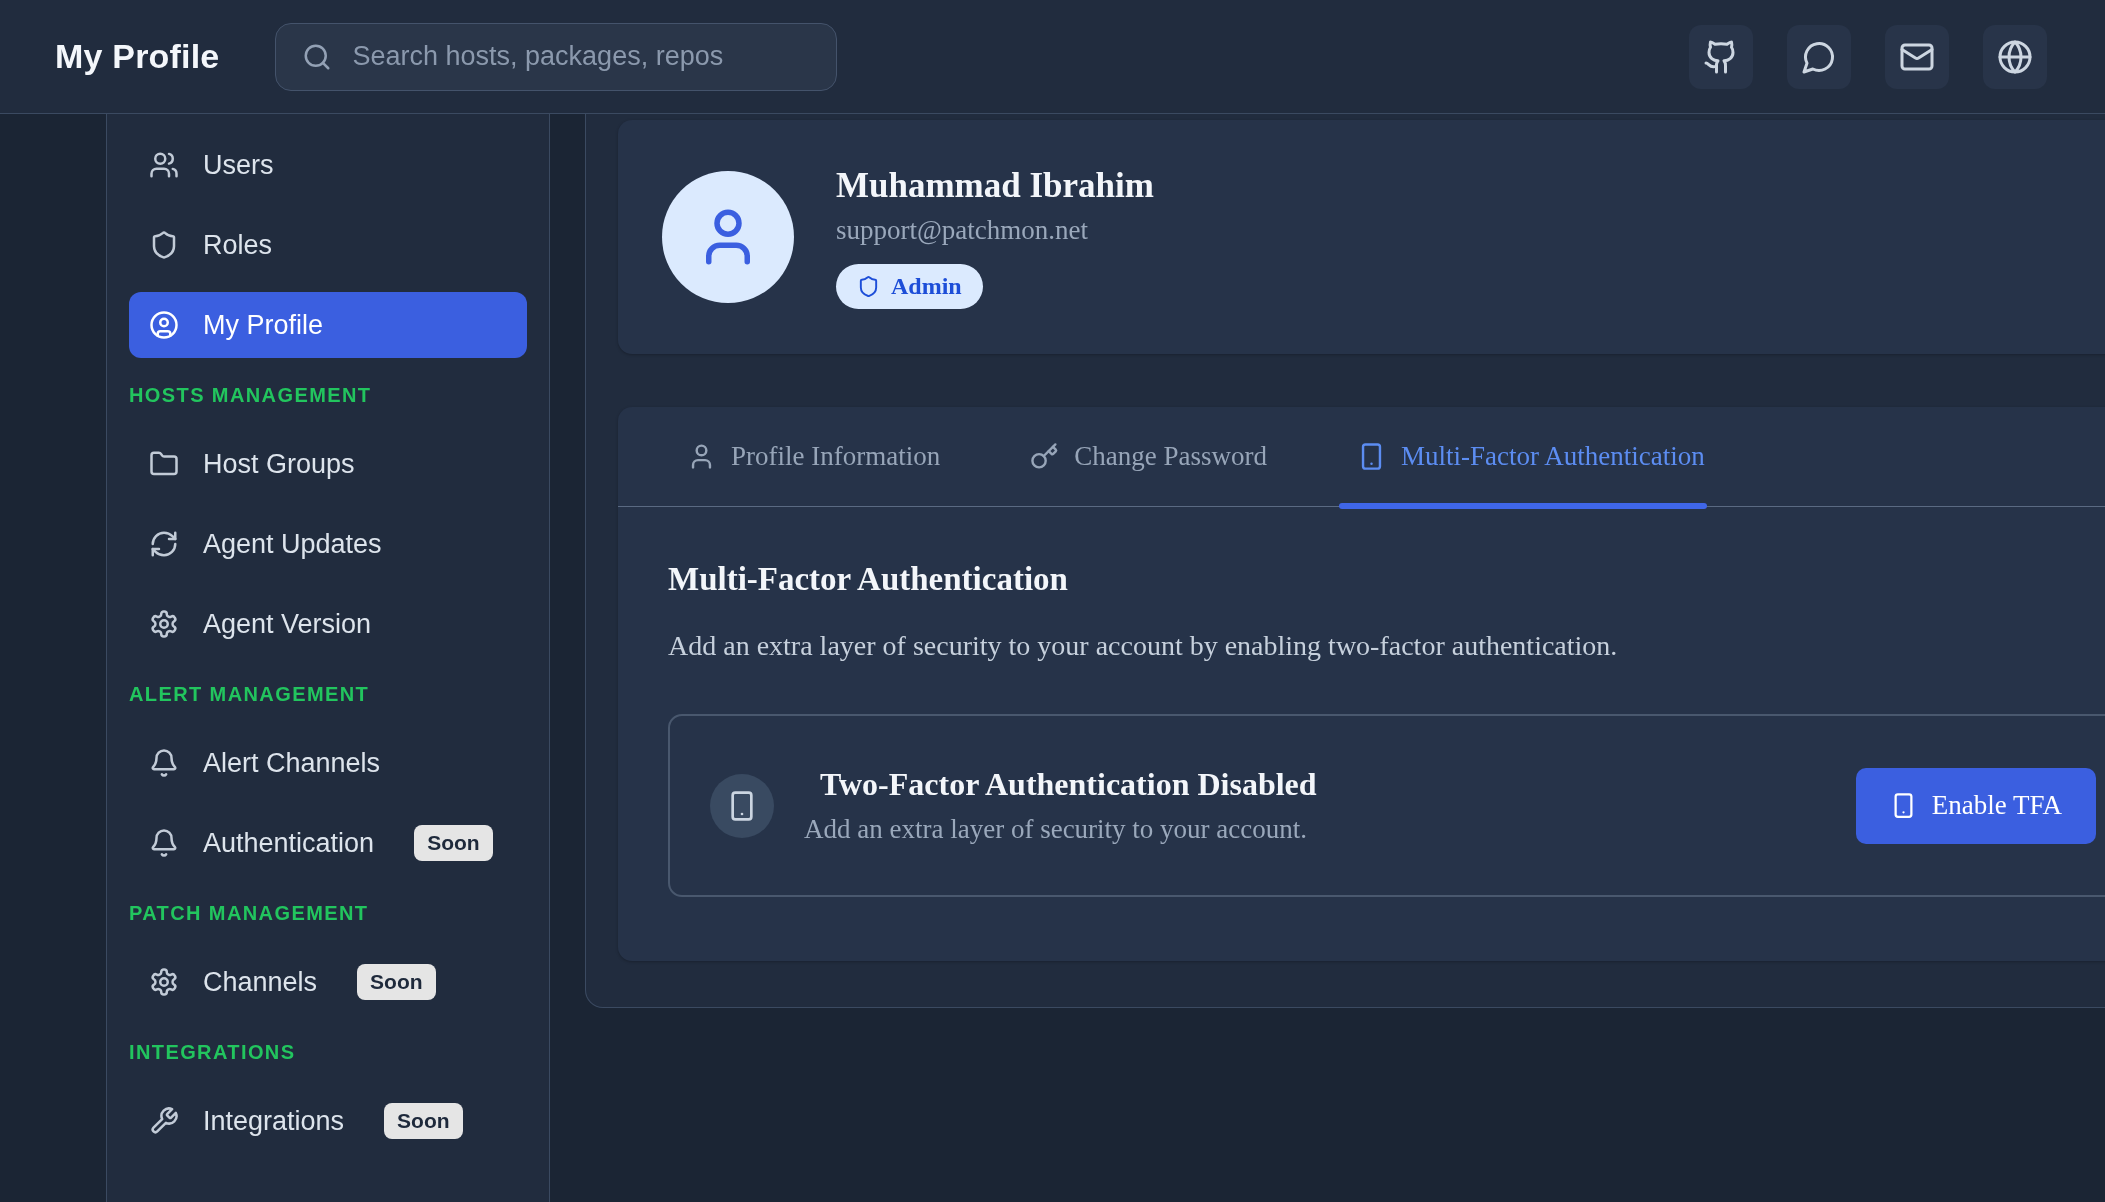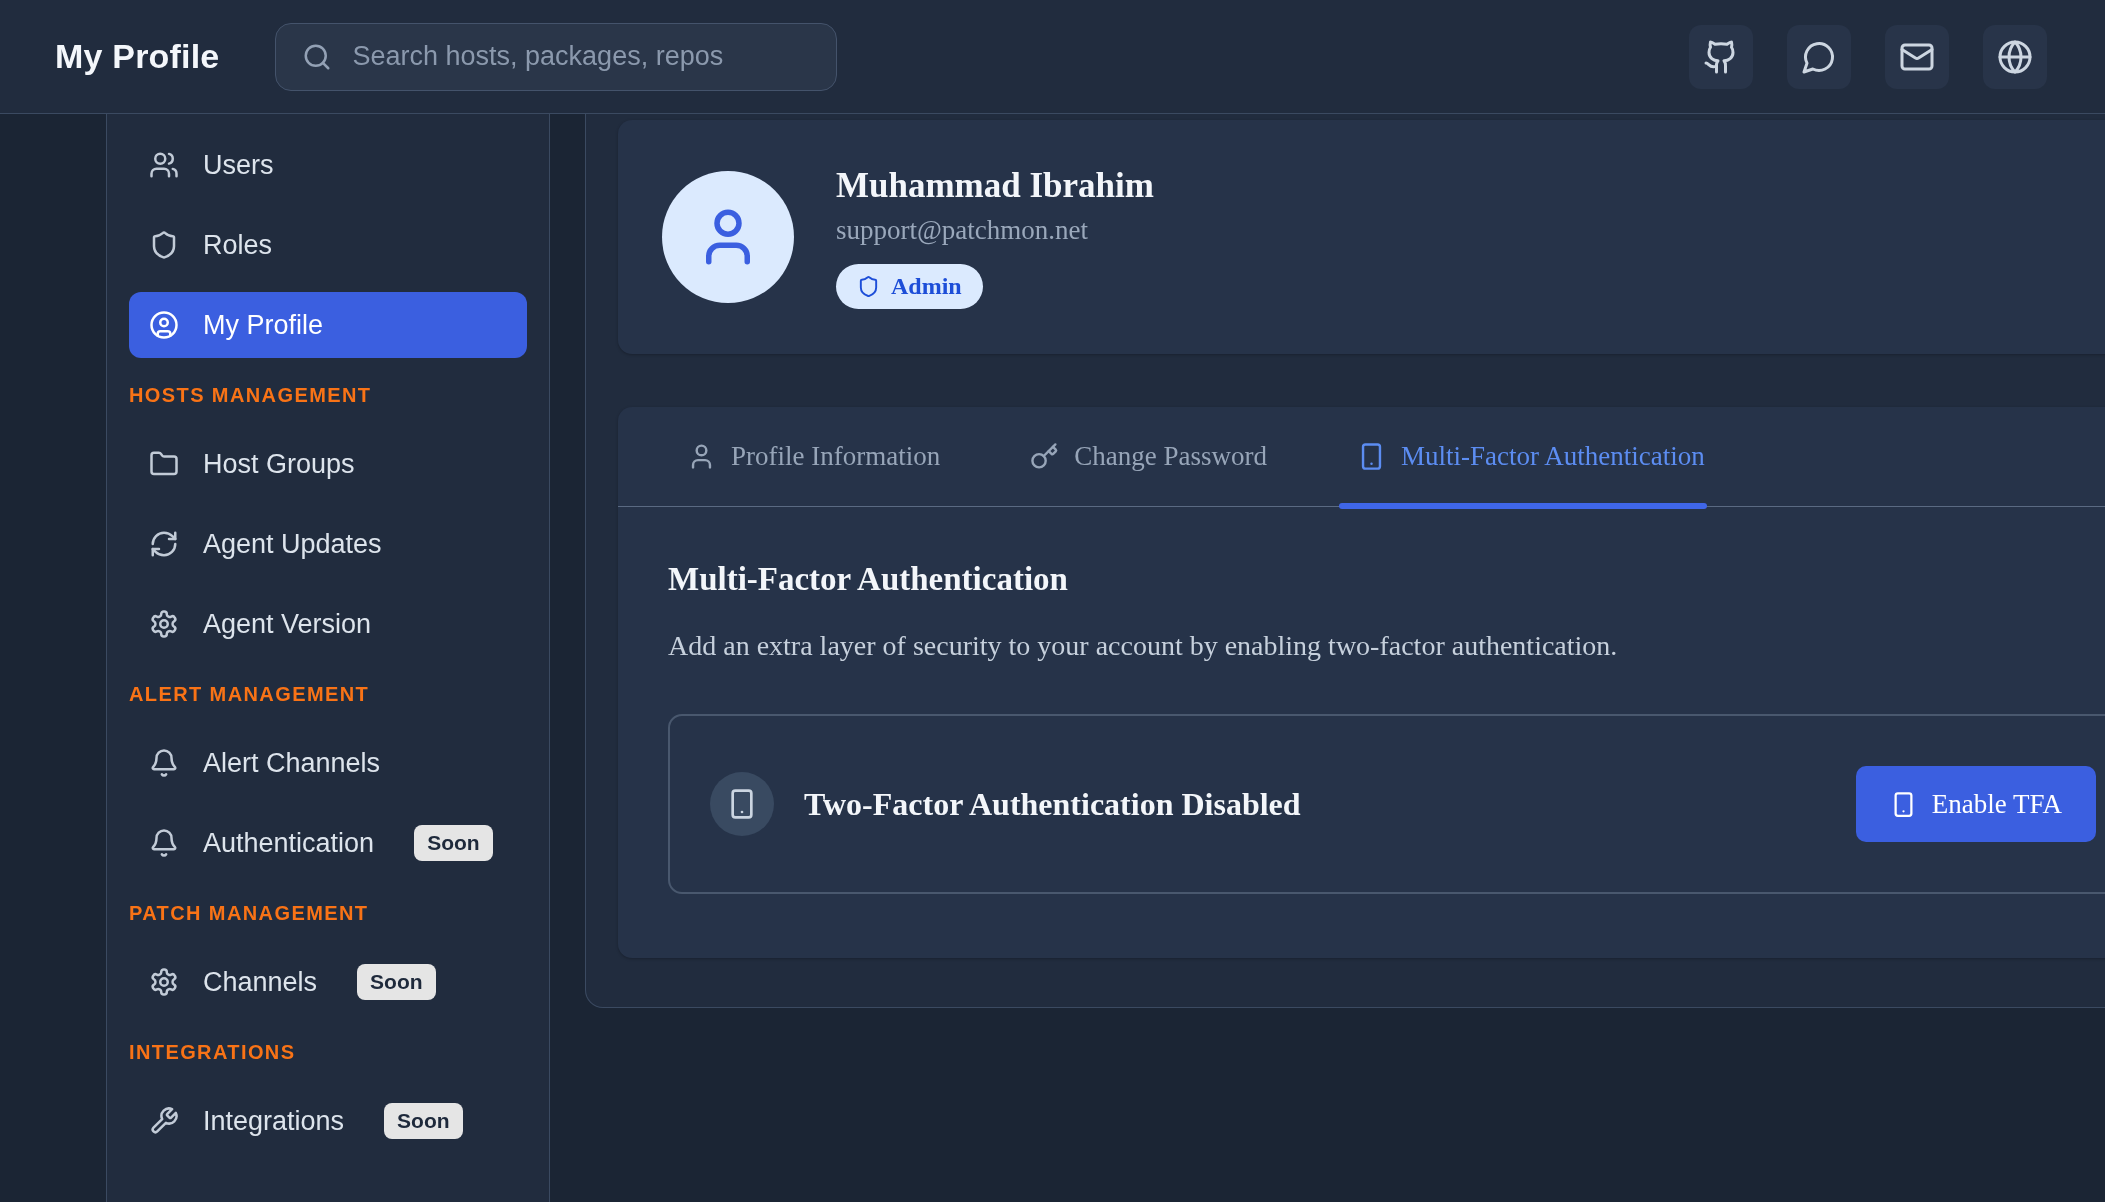--- a/index.html
+++ b/index.html
@@ -45,21 +45,21 @@
   .nav-item{
     display:flex;align-items:center;gap:24px;height:66px;
     margin:0 22px 14px 22px;padding:0 20px;border-radius:12px;
     font-size:27px;color:#dde4ec;cursor:pointer;box-sizing:border-box;
   }
   .nav-item svg{width:30px;height:30px;color:#c2cbd7;flex:none;}
   .nav-item.active{background:#3b5fe0;color:#ffffff;font-weight:500;}
   .nav-item.active svg{color:#ffffff;}
   .nav-section{
     margin:24px 22px 23px 22px;height:26px;line-height:26px;
-    font-size:20px;font-weight:700;letter-spacing:1.4px;text-transform:uppercase;color:#f97316;
+    font-size:20px;font-weight:700;letter-spacing:1.4px;text-transform:uppercase;color:#22c55e;
   }
   .soon-badge{
     margin-left:16px;background:#e5e5e5;color:#1e293b;font-size:21px;font-weight:600;
     padding:5px 13px;border-radius:8px;line-height:1.2;flex:none;
   }
 
   
   .main-frame{
     position:absolute;left:585px;top:114px;width:1636px;height:894px;background:#212c3e;
     border:1px solid #3b4a61;border-top:none;border-radius:0 0 18px 18px;box-sizing:border-box;font-family:Liberation Serif, serif;
@@ -107,21 +107,21 @@
   .mfa-desc{font-size:28px;color:#c6d0dc;margin:32px 0 0;}
   .tfa-box{
     margin-top:52px;border:2px solid #49586e;border-radius:14px;
     padding:50px 40px;display:flex;align-items:center;gap:30px;box-sizing:border-box;
   }
   .tfa-icon-circle{
     width:64px;height:64px;border-radius:50%;background:#394a61;flex:none;
     display:flex;align-items:center;justify-content:center;
   }
   .tfa-icon-circle svg{width:32px;height:32px;color:#cbd5e1;}
-  .tfa-title{font-size:32px;font-weight:600;color:#f3f6fa;}
+  .tfa-title{font-size:32px;font-weight:600;color:#f3f6fa;margin-left:16px;}
   .tfa-sub{font-size:27px;color:#9aa8bb;margin-top:11px;}
   .enable-btn{
     margin-left:auto;display:flex;align-items:center;gap:15px;flex:none;
     background:#3b5fe0;color:#ffffff;border:none;border-radius:10px;
     height:76px;padding:0 34px;font-family:inherit;font-size:27px;font-weight:500;cursor:pointer;
   }
   .enable-btn svg{width:27px;height:27px;}
 </style>
 </head>
 <body>
@@ -344,20 +344,21 @@
         <div class="tfa-icon-circle">
           <span>
             <svg viewBox="0 0 24 24" fill="none" stroke="currentColor" stroke-width="2" stroke-linecap="round" stroke-linejoin="round" style="width:32px;height:32px;">
                 <rect width="14" height="20" x="5" y="2" rx="2" ry="2"></rect>
                 <path d="M12 18h.01"></path>
               </svg>
           </span>
         </div>
         <div>
           <div class="tfa-title">Two-Factor Authentication Disabled</div>
+          <div class="tfa-sub">Add an extra layer of security to your account.</div>
         </div>
         <button class="enable-btn">
           <span>
             <svg viewBox="0 0 24 24" fill="none" stroke="currentColor" stroke-width="2" stroke-linecap="round" stroke-linejoin="round" style="width:27px;height:27px;">
                 <rect width="14" height="20" x="5" y="2" rx="2" ry="2"></rect>
                 <path d="M12 18h.01"></path>
               </svg>
           </span>
           <span>Enable TFA</span>
         </button>

